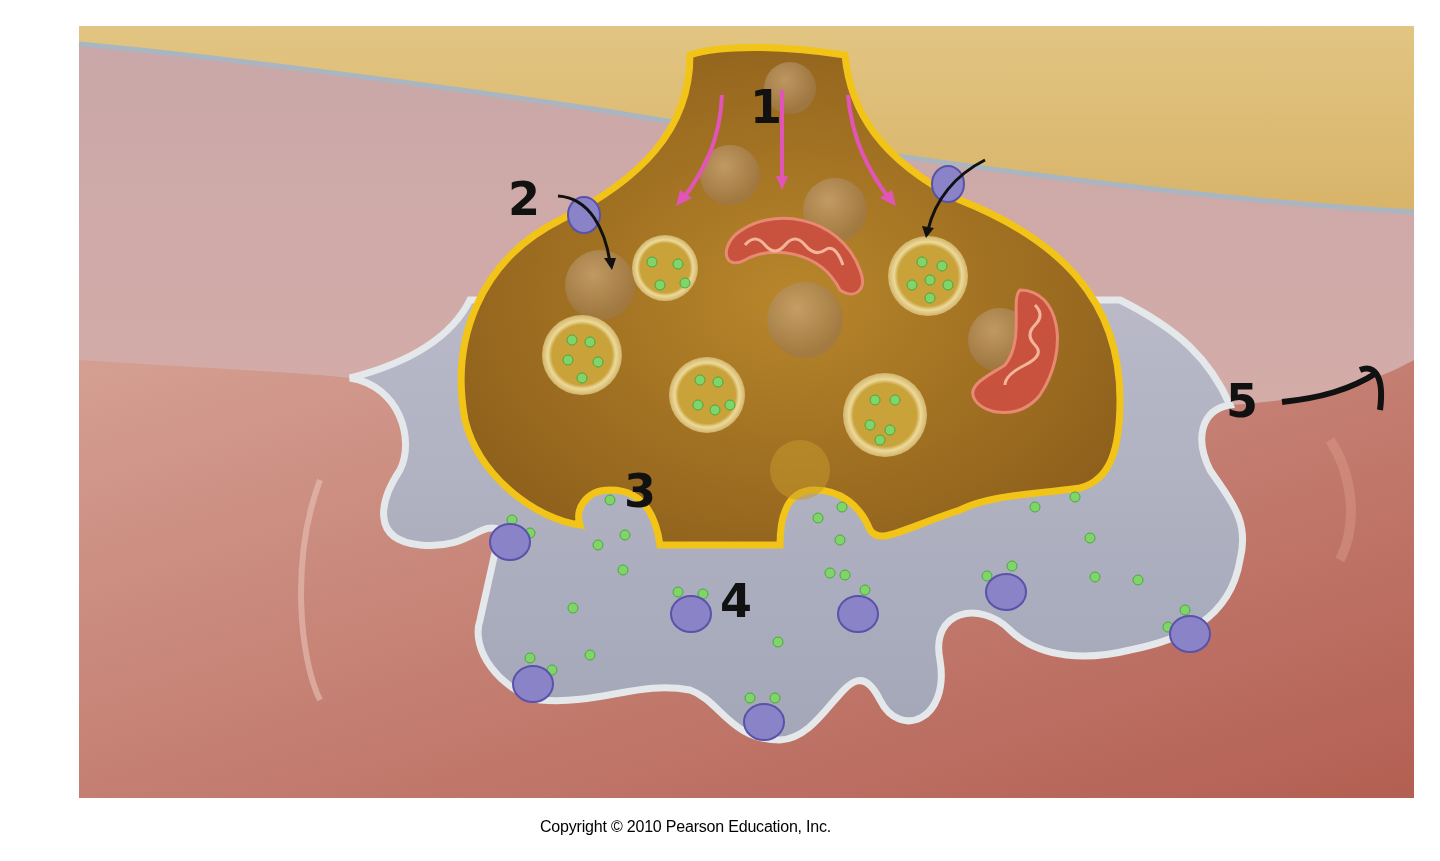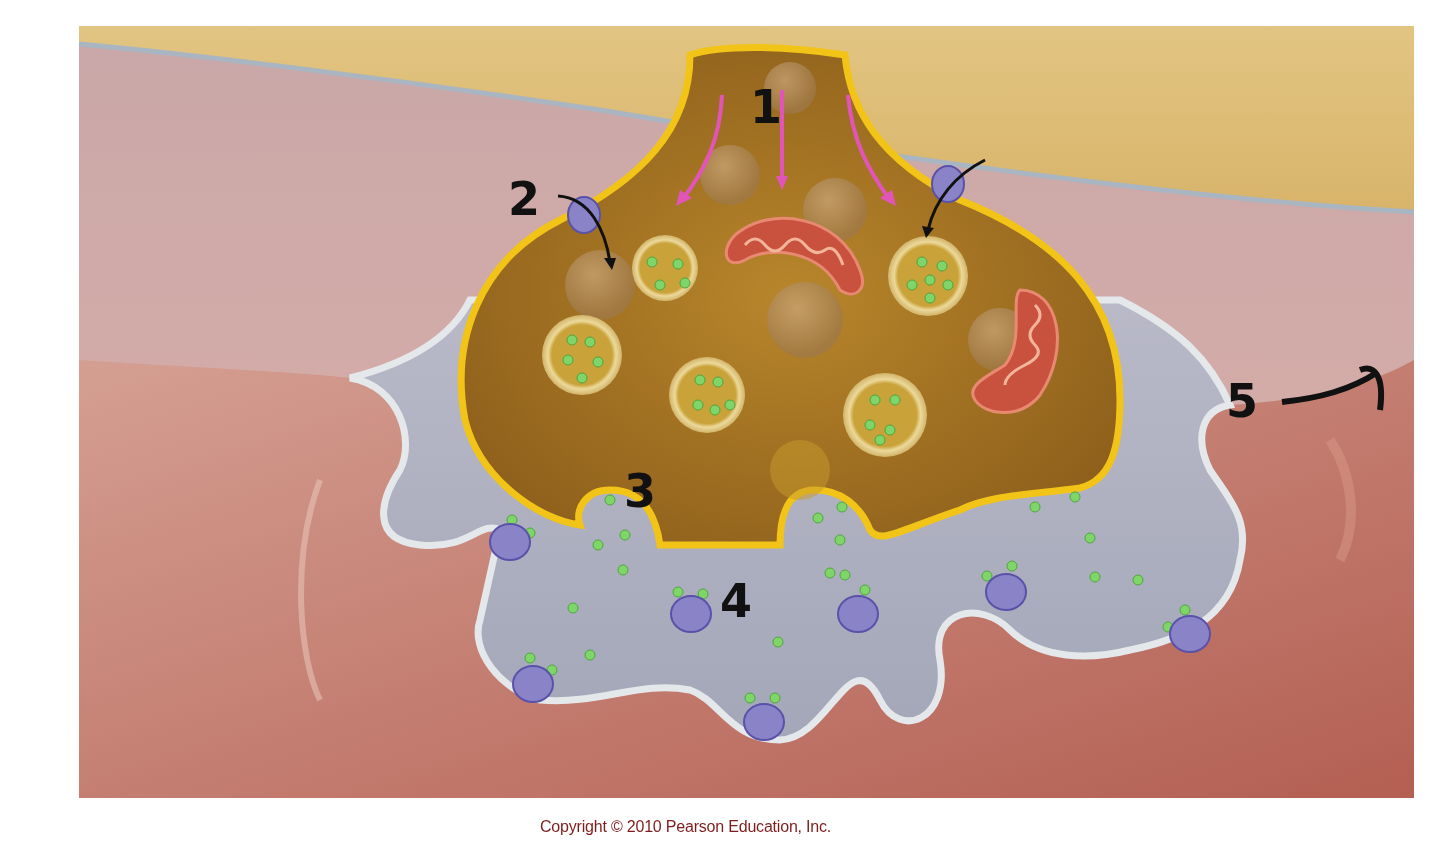--- a/index.html
+++ b/index.html
@@ -1,21 +1,21 @@
 <!DOCTYPE html>
 <html><head>
 <meta charset="utf-8">
 <style>
   html, body { margin: 0; padding: 0; background: #ffffff; }
   body { width: 1440px; height: 861px; position: relative; overflow: hidden;
          font-family: "Liberation Sans", sans-serif; }
   #figure { position: absolute; left: 0; top: 0; width: 1440px; height: 861px; }
   .label { position: absolute; font-family: "DejaVu Sans", sans-serif; font-weight: bold;
            font-size: 46px; color: #111; line-height: 1; }
-  #copyright { position: absolute; left: 540px; top: 818px; font-size: 16px; color: #7f1d1d;
+  #copyright { position: absolute; left: 540px; top: 818px; font-size: 16px; color: #000000;
                font-family: "Liberation Sans", sans-serif; letter-spacing: -0.2px; }
 </style>
 </head>
 <body>
 
 <svg id="figure" viewBox="0 0 1440 861" xmlns="http://www.w3.org/2000/svg">
   <defs>
     <linearGradient id="gSheath" x1="0" y1="0" x2="0" y2="1">
       <stop offset="0" stop-color="#e2c582"></stop>
       <stop offset="1" stop-color="#d8b46a"></stop>

